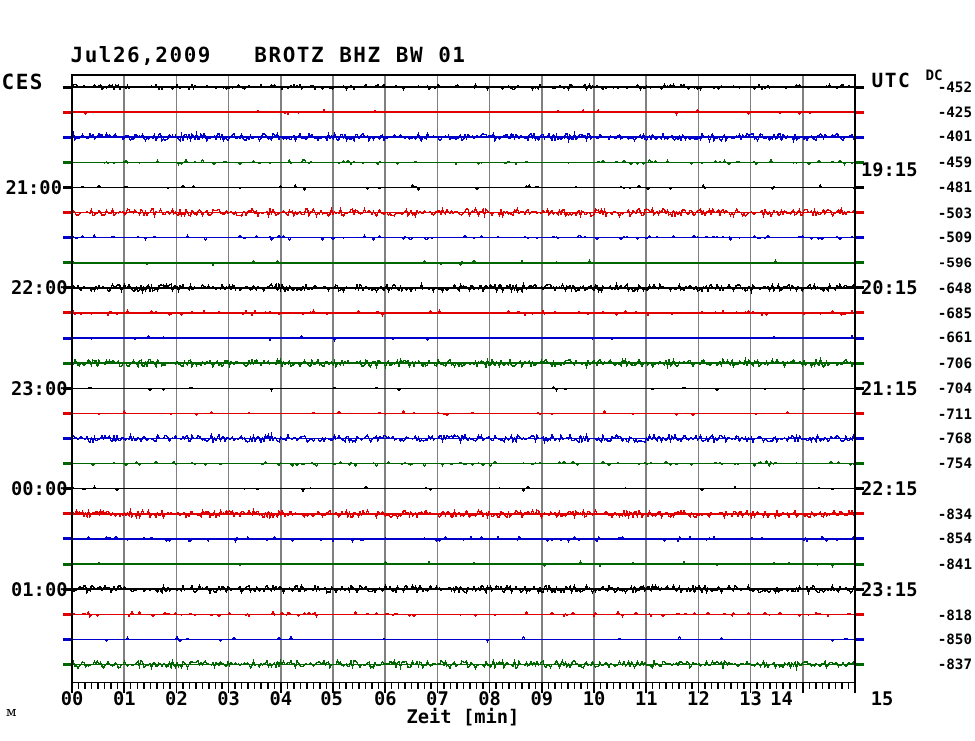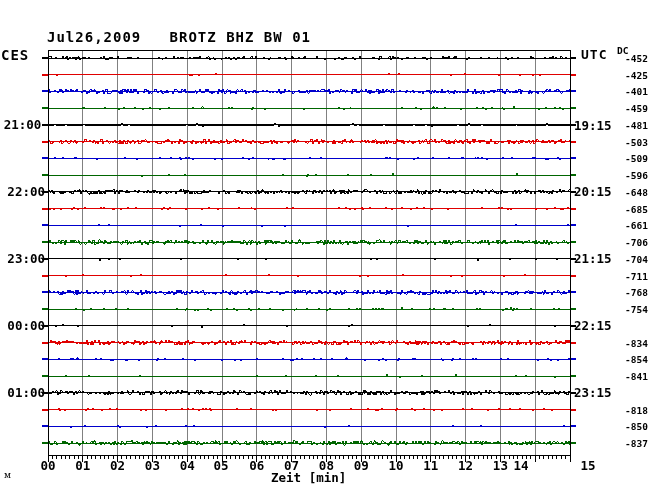--- a/index.html
+++ b/index.html
@@ -271,25 +271,25 @@
         <line x1="570" y1="455" x2="570" y2="462" stroke="#000" stroke-width="1"></line>
       </g>
     </svg>
 
   <div id="labels">
       <div class="lbl dcv" style="top: 53px;">-452</div>
       <div class="lbl dcv" style="top: 69.7391px;">-425</div>
       <div class="lbl dcv" style="top: 86.4783px;">-401</div>
       <div class="lbl dcv" style="top: 103.217px;">-459</div>
       <div class="lbl hourL" style="top: 116.957px; text-align: center;">21:00</div>
-      <div class="lbl hourR" style="top: 118px;">19:15</div>
+      <div class="lbl hourR" style="top: 105px;">19:15</div>
       <div class="lbl dcv" style="top: 119.957px;">-481</div>
       <div class="lbl dcv" style="top: 136.696px;">-503</div>
       <div class="lbl dcv" style="top: 153.435px;">-509</div>
-      <div class="lbl dcv" style="top: 170.174px;">-596</div>
+      <div class="lbl dcv" style="top: 170.174px; font-family: Liberation Mono, monospace;">-596</div>
       <div class="lbl hourL" style="top: 183.913px;">22:00</div>
       <div class="lbl hourR" style="top: 183.913px;">20:15</div>
       <div class="lbl dcv" style="top: 186.913px;">-648</div>
       <div class="lbl dcv" style="top: 203.652px;">-685</div>
       <div class="lbl dcv" style="top: 220.391px;">-661</div>
       <div class="lbl dcv" style="top: 237.13px;">-706</div>
       <div class="lbl hourL" style="top: 250.87px;">23:00</div>
       <div class="lbl hourR" style="top: 250.87px;">21:15</div>
       <div class="lbl dcv" style="top: 253.87px;">-704</div>
       <div class="lbl dcv" style="top: 270.609px;">-711</div>

